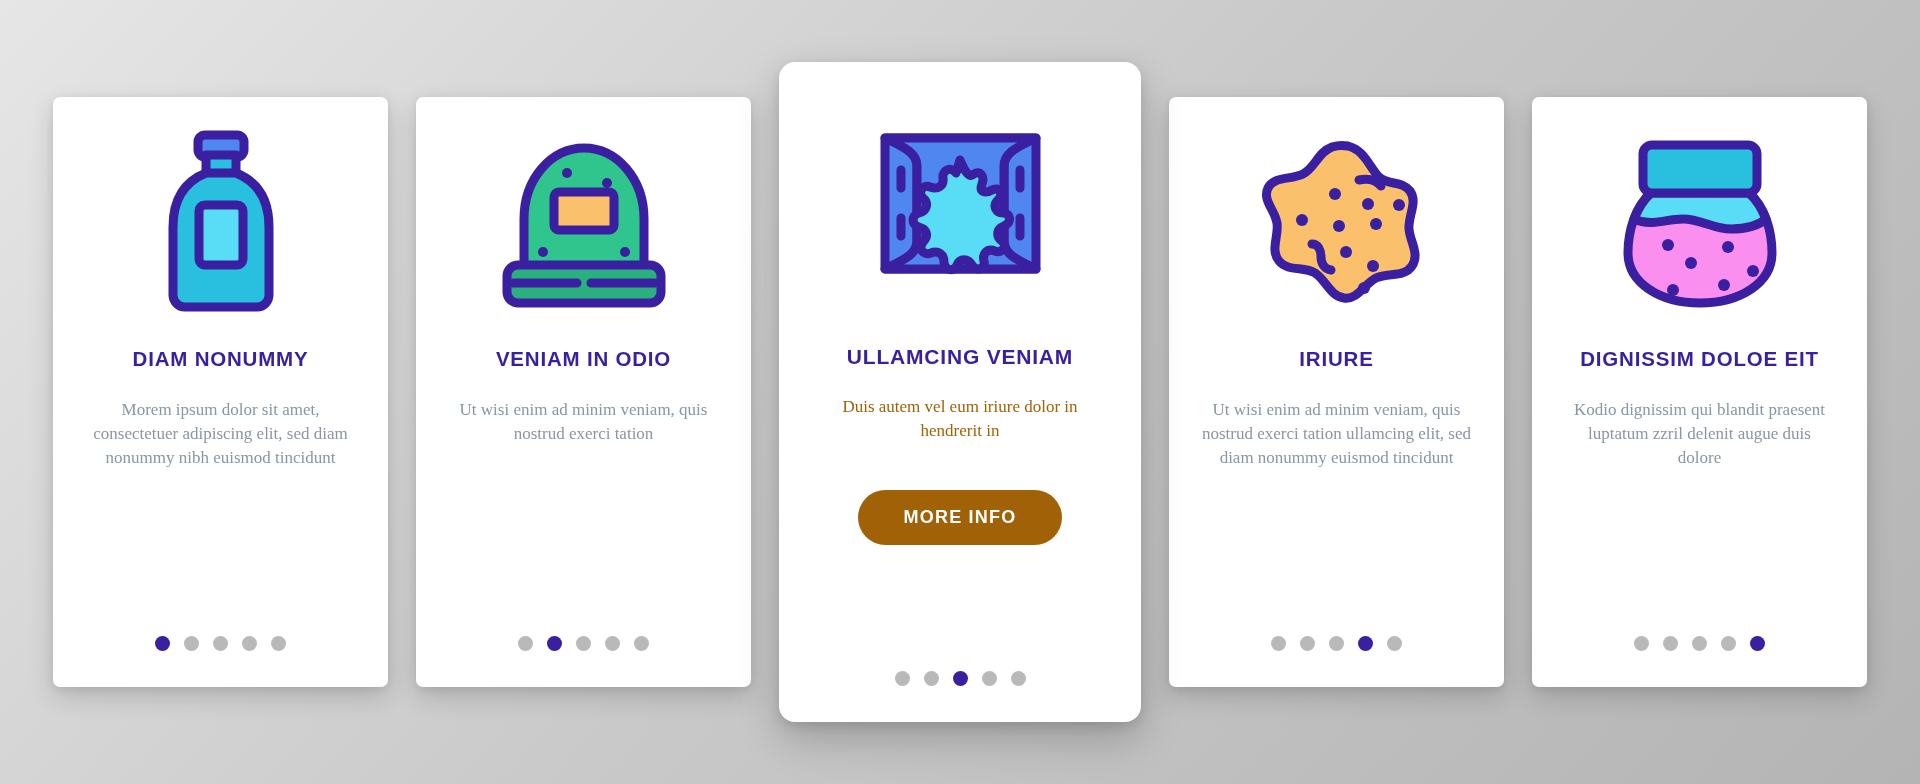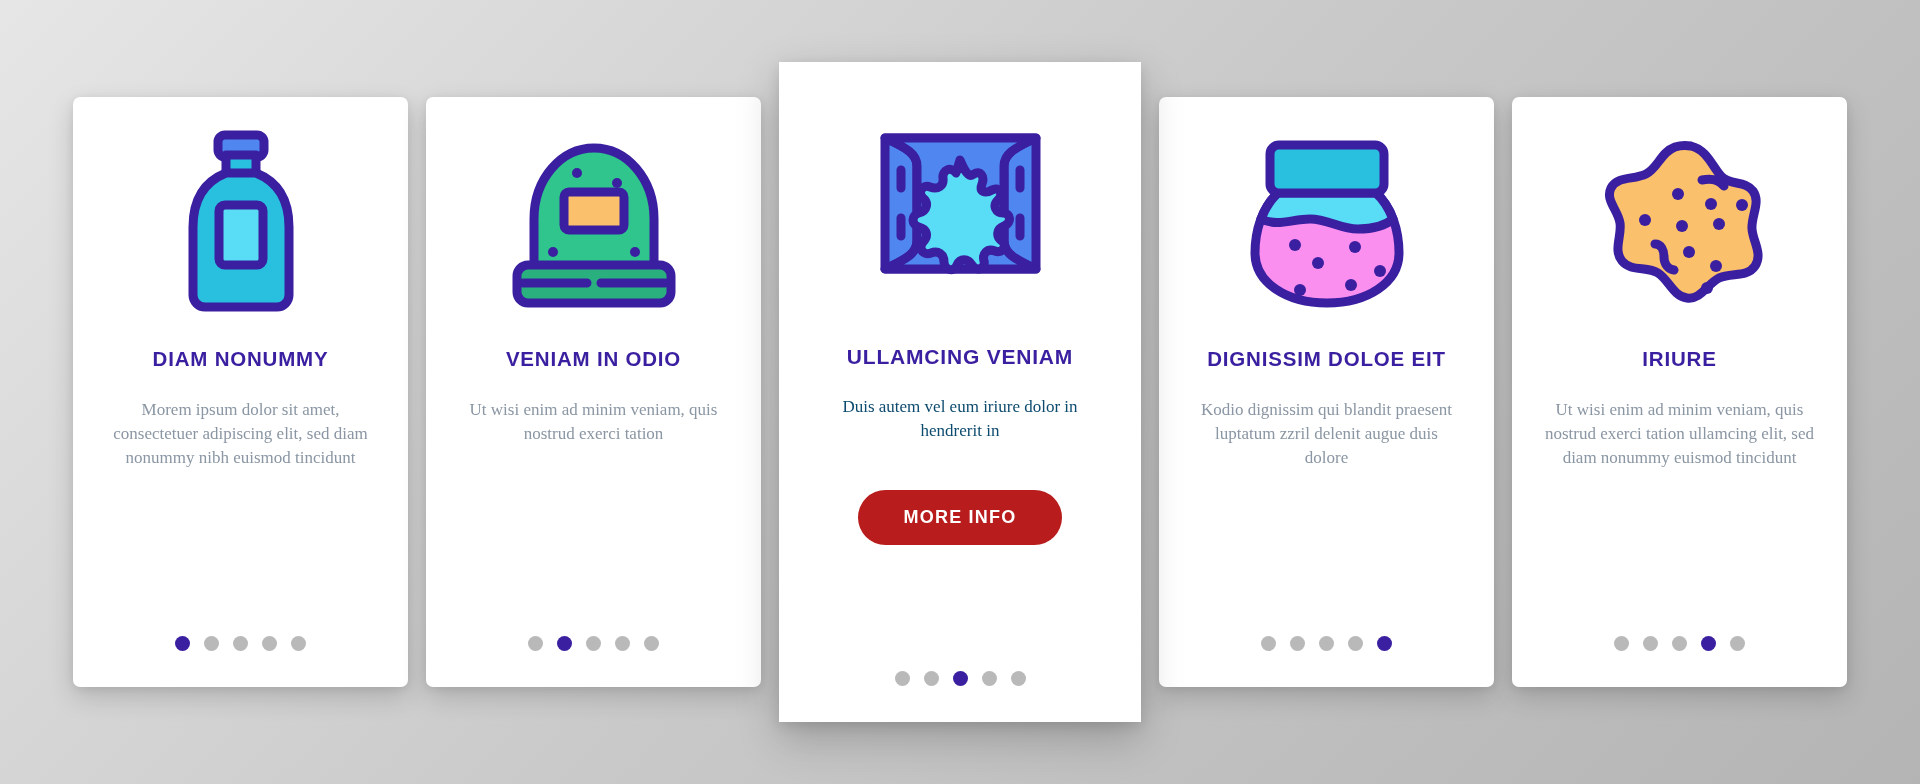--- a/index.html
+++ b/index.html
@@ -22,39 +22,39 @@
     display: flex;
     align-items: center;
     justify-content: center;
     box-sizing: border-box;
   }
   .cards {
     position: relative;
     display: flex;
     align-items: center;
     justify-content: center;
-    gap: 18px;
+    gap: 28px;
   }
   .card {
     position: relative;
     width: 335px;
     height: 590px;
     background: #ffffff;
     border-radius: 7px;
     box-shadow: 0 10px 26px rgba(0,0,0,0.16), 0 2px 8px rgba(0,0,0,0.08);
     display: flex;
     flex-direction: column;
     align-items: center;
     box-sizing: border-box;
     padding: 0 20px;
   }
   .card.featured {
     width: 362px;
     height: 660px;
-    border-radius: 0;
+    border-radius: 16px;
     box-shadow: 0 16px 40px rgba(0,0,0,0.22), 0 4px 12px rgba(0,0,0,0.10);
     z-index: 5;
     padding: 0 44px;
   }
 
   .icon-wrap {
     height: 250px;
     display: flex;
     align-items: center;
     justify-content: center;
@@ -82,26 +82,26 @@
     margin-top: 26px;
     font-size: 17px;
     line-height: 1.42;
     color: #8a96a3;
     text-align: center;
     max-width: 270px;
     font-family: Liberation Serif, serif;
   }
   .card.featured .card-body {
     max-width: 250px;
-    color: #0c4a6e;
+    color: #a16207;
   }
 
   .cta-button {
     margin-top: 30px;
-    background: #b91c1c;
+    background: #a16207;
     color: #ffffff;
     border: none;
     border-radius: 28px;
     padding: 0 46px;
     height: 55px;
     font-size: 18px;
     font-weight: bold;
     letter-spacing: 1.2px;
     font-family: "Liberation Sans", sans-serif;
     cursor: pointer;
@@ -201,49 +201,20 @@
         <span class="dot"></span>
         <span class="dot"></span>
         <span class="dot active"></span>
         <span class="dot"></span>
         <span class="dot"></span>
       </div>
     </div>
 
     <div class="card">
       <div class="icon-wrap">
-        <svg width="158" height="175" viewBox="0 0 158 175">
-          <g stroke="#3a1fa0" stroke-width="9" stroke-linejoin="round" stroke-linecap="round">
-            <path d="M30 58 C14 72 7 96 7 118 C7 148 39 168 79 168 C119 168 151 148 151 118 C151 96 144 72 128 58 Z" fill="#fb8ff0"></path>
-            <path d="M30 58 C22 65 17 74 13 84 C30 92 44 84 62 84 C80 84 92 94 110 94 C128 94 138 90 145 84 C141 74 136 65 128 58 Z" fill="#59dcf5"></path>
-            <rect x="22" y="10" width="114" height="48" rx="9" fill="#29bfdf"></rect>
-          </g>
-          <g fill="#3a1fa0">
-            <circle cx="47" cy="110" r="6"></circle>
-            <circle cx="107" cy="112" r="6"></circle>
-            <circle cx="70" cy="128" r="6"></circle>
-            <circle cx="132" cy="136" r="6"></circle>
-            <circle cx="103" cy="150" r="6"></circle>
-            <circle cx="52" cy="155" r="6"></circle>
-          </g>
-        </svg>
-      </div>
-      <h2 class="card-title">DIGNISSIM DOLOE EIT</h2>
-      <p class="card-body">Kodio dignissim qui blandit praesent luptatum zzril delenit augue duis dolore</p>
-      <div class="dots">
-        <span class="dot"></span>
-        <span class="dot"></span>
-        <span class="dot"></span>
-        <span class="dot"></span>
-        <span class="dot active"></span>
-      </div>
-    </div>
-
-    <div class="card">
-      <div class="icon-wrap">
         <svg width="170" height="172" viewBox="0 0 170 172">
           <g stroke="#3a1fa0" stroke-width="9" stroke-linejoin="round" stroke-linecap="round">
             <path d="M96 10 C112 14 117 30 126 40 C135 50 150 44 158 55 C166 66 156 80 157 93 C158 106 168 118 160 130 C152 142 136 136 124 142 C112 148 106 164 92 162 C78 160 74 144 63 137 C52 130 36 136 27 125 C18 114 27 100 25 87 C23 74 10 64 16 52 C22 40 39 44 51 38 C63 32 66 16 80 11 C86 9 91 9 96 10 Z" fill="#fbc06b"></path>
             <path d="M107 44 C116 42 124 44 129 50" fill="none"></path>
             <path d="M60 108 C66 108 69 114 69 121 C69 128 73 133 79 134" fill="none"></path>
           </g>
           <g fill="#3a1fa0">
             <circle cx="83" cy="58" r="6"></circle>
             <circle cx="116" cy="68" r="6"></circle>
             <circle cx="147" cy="69" r="6"></circle>
@@ -260,14 +231,43 @@
       <p class="card-body">Ut wisi enim ad minim veniam, quis nostrud exerci tation ullamcing elit, sed diam nonummy euismod tincidunt</p>
       <div class="dots">
         <span class="dot"></span>
         <span class="dot"></span>
         <span class="dot"></span>
         <span class="dot active"></span>
         <span class="dot"></span>
       </div>
     </div>
 
+    <div class="card">
+      <div class="icon-wrap">
+        <svg width="158" height="175" viewBox="0 0 158 175">
+          <g stroke="#3a1fa0" stroke-width="9" stroke-linejoin="round" stroke-linecap="round">
+            <path d="M30 58 C14 72 7 96 7 118 C7 148 39 168 79 168 C119 168 151 148 151 118 C151 96 144 72 128 58 Z" fill="#fb8ff0"></path>
+            <path d="M30 58 C22 65 17 74 13 84 C30 92 44 84 62 84 C80 84 92 94 110 94 C128 94 138 90 145 84 C141 74 136 65 128 58 Z" fill="#59dcf5"></path>
+            <rect x="22" y="10" width="114" height="48" rx="9" fill="#29bfdf"></rect>
+          </g>
+          <g fill="#3a1fa0">
+            <circle cx="47" cy="110" r="6"></circle>
+            <circle cx="107" cy="112" r="6"></circle>
+            <circle cx="70" cy="128" r="6"></circle>
+            <circle cx="132" cy="136" r="6"></circle>
+            <circle cx="103" cy="150" r="6"></circle>
+            <circle cx="52" cy="155" r="6"></circle>
+          </g>
+        </svg>
+      </div>
+      <h2 class="card-title">DIGNISSIM DOLOE EIT</h2>
+      <p class="card-body">Kodio dignissim qui blandit praesent luptatum zzril delenit augue duis dolore</p>
+      <div class="dots">
+        <span class="dot"></span>
+        <span class="dot"></span>
+        <span class="dot"></span>
+        <span class="dot"></span>
+        <span class="dot active"></span>
+      </div>
+    </div>
+
   </div>
 </div>
 
 </body></html>

